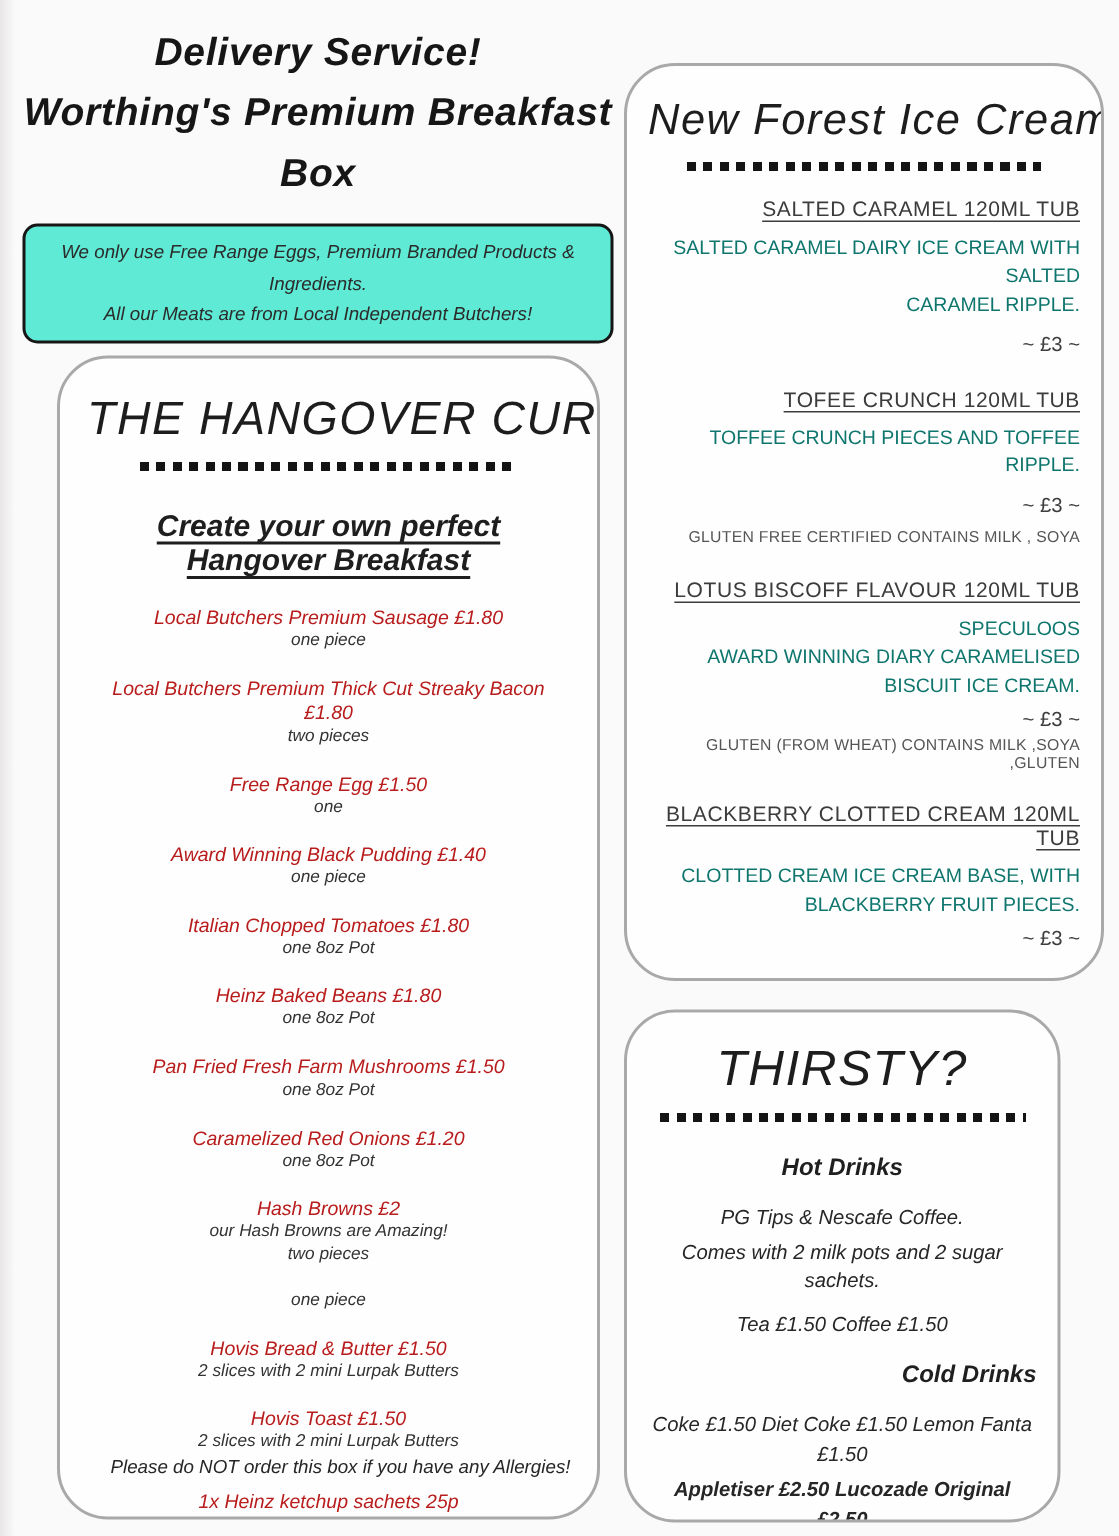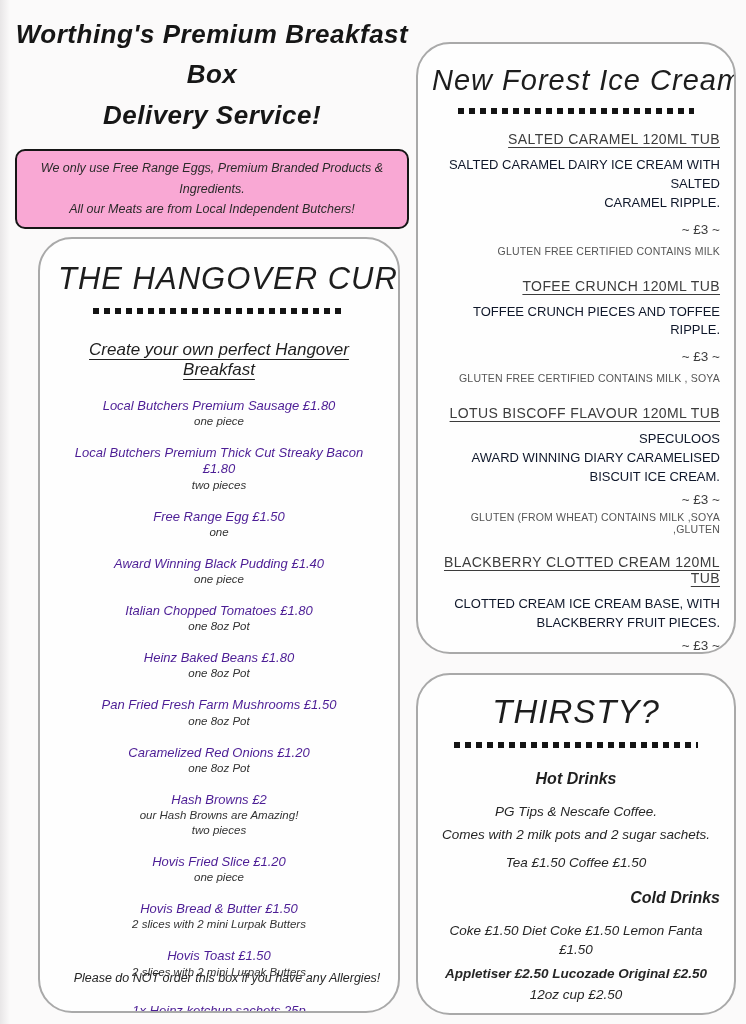--- a/index.html
+++ b/index.html
@@ -22,21 +22,21 @@
     color: #161616;
     letter-spacing: 0.5px;
     line-height: 1.55;
   }
   .info-box {
     margin: 14px auto 0 auto;
     width: 394px;
     border: 2px solid #161616;
     border-radius: 10px;
     padding: 7px 8px;
-    background: #f9a8d4;
+    background: #5eead4;
   }
   .info-line { font-style: italic; font-size: 12.5px; color: #2b2b2b; line-height: 1.65; }
   .menu-heading {
     margin-top: 12px;
     font-family: "Liberation Serif", serif;
     font-size: 47px;
     font-weight: 700;
     color: #111;
     letter-spacing: 0.55em;
     text-indent: 0.55em; 
@@ -45,65 +45,65 @@
   
   .card {
     position: absolute;
     background: #fefefe;
     border: 2px solid #a9a9a9;
     border-radius: 34px;
     overflow: hidden;
   }
   .card-hangover { left: 38px;  top: 237px; width: 362px; height: 776px; padding: 22px 18px 0 18px; text-align: center; }
   .card-icecream { left: 416px; top: 42px;  width: 320px; height: 612px; padding: 20px 14px 0 14px; text-align: center; }
-  .card-thirsty  { left: 416px; top: 673px; width: 320px; height: 342px; padding: 18px 14px 0 14px; text-align: center; }
+  .card-thirsty  { left: 416px; top: 673px; width: 291px; height: 342px; padding: 18px 14px 0 14px; text-align: center; }
 
   .card-title-lg {
     font-style: italic;
     font-size: 31px;
     color: #1d1d1d;
     letter-spacing: 1px;
     white-space: nowrap;
   }
   .dotted {
     height: 6px;
     margin: 11px auto 0 auto;
     background: repeating-linear-gradient(90deg, #141414 0 6px, transparent 6px 11px);
   }
 
   
   .create-line {
     margin-top: 26px;
     font-style: italic;
-    font-size: 17px;
-    font-weight: 400;
+    font-size: 20px;
+    font-weight: 700;
     color: #1e1e1e;
     text-decoration: underline;
     text-underline-offset: 4px;
   }
   .items { margin-top: 18px; display: flex; flex-direction: column; gap: 16px; }
-  .item-name { font-style: italic; font-size: 13px; font-weight: 500; color: #4c1d95; line-height: 1.25; }
+  .item-name { font-style: italic; font-size: 13px; font-weight: 500; color: #b91c1c; line-height: 1.25; }
   .item-sub  { font-style: italic; font-size: 11.5px; color: #333; line-height: 1.3; white-space: pre-line; }
   .hangover-footer {
     position: absolute; left: 16px; right: 0; bottom: 26px;
     font-style: italic; font-size: 12.5px; color: #262626;
   }
 
   
   .icecream-title { font-size: 29px; }
   .flavor { margin-top: 17px; text-align: right; }
   .flavor-name {
     font-size: 14px;
     font-weight: 500;
     color: #3c3c3c;
     letter-spacing: 0.4px;
     text-decoration: underline;
     text-underline-offset: 3px;
   }
-  .flavor-desc { margin-top: 9px; font-size: 13px; color: #0f172a; line-height: 1.45; white-space: pre-line; }
+  .flavor-desc { margin-top: 9px; font-size: 13px; color: #0f766e; line-height: 1.45; white-space: pre-line; }
   .flavor-price { margin-top: 9px; font-size: 13.5px; color: #3d3d3d; }
   .flavor-allergens { margin-top: 8px; font-size: 10.5px; color: #555; letter-spacing: 0.2px; }
 
   
   .thirsty-title { font-size: 33px; }
   .drink-heading {
     margin-top: 22px;
     font-style: italic;
     font-size: 16px;
     font-weight: 600;
@@ -112,22 +112,22 @@
   }
   .drink-line { margin-top: 9px; font-style: italic; font-size: 13.5px; color: #262626; line-height: 1.45; }
   .drink-line.first { margin-top: 14px; }
 </style>
 </head>
 <body>
 
 <div class="page">
 
   <div class="header">
+    <div class="title-line">Delivery Service!</div>
     <div class="title-line">Worthing's Premium Breakfast Box</div>
-    <div class="title-line">Delivery Service!</div>
 
     <div class="info-box">
       <div class="info-line">We only use Free Range Eggs, Premium Branded Products &amp; Ingredients.</div>
       <div class="info-line">All our Meats are from Local Independent Butchers!</div>
     </div>
 
     <div class="menu-heading">MENU</div>
   </div>
 
   <div class="card card-hangover">
@@ -168,21 +168,20 @@
       <div>
         <div class="item-name">Caramelized Red Onions £1.20</div>
         <div class="item-sub">one 8oz Pot</div>
       </div>
       <div>
         <div class="item-name">Hash Browns £2</div>
         <div class="item-sub">our Hash Browns are Amazing!
 two pieces</div>
       </div>
       <div>
-        <div class="item-name">Hovis Fried Slice £1.20</div>
         <div class="item-sub">one piece</div>
       </div>
       <div>
         <div class="item-name">Hovis Bread &amp; Butter £1.50</div>
         <div class="item-sub">2 slices with 2 mini Lurpak Butters</div>
       </div>
       <div>
         <div class="item-name">Hovis Toast £1.50</div>
         <div class="item-sub">2 slices with 2 mini Lurpak Butters</div>
       </div>
@@ -197,21 +196,20 @@
 
   <div class="card card-icecream">
     <div class="card-title-lg icecream-title">New Forest Ice Creams</div>
     <div class="dotted" style="width: 236px;"></div>
 
     <div class="flavor">
       <div class="flavor-name">SALTED CARAMEL 120ML TUB</div>
       <div class="flavor-desc">SALTED CARAMEL DAIRY ICE CREAM WITH SALTED
 CARAMEL RIPPLE.</div>
       <div class="flavor-price">~ £3 ~</div>
-      <div class="flavor-allergens">GLUTEN FREE CERTIFIED  CONTAINS MILK</div>
     </div>
 
     <div class="flavor" style="margin-top: 21px;">
       <div class="flavor-name">TOFEE CRUNCH 120ML TUB</div>
       <div class="flavor-desc">TOFFEE CRUNCH PIECES AND TOFFEE RIPPLE.</div>
       <div class="flavor-price">~ £3 ~</div>
       <div class="flavor-allergens">GLUTEN FREE CERTIFIED  CONTAINS MILK , SOYA</div>
     </div>
 
     <div class="flavor" style="margin-top: 21px;">

